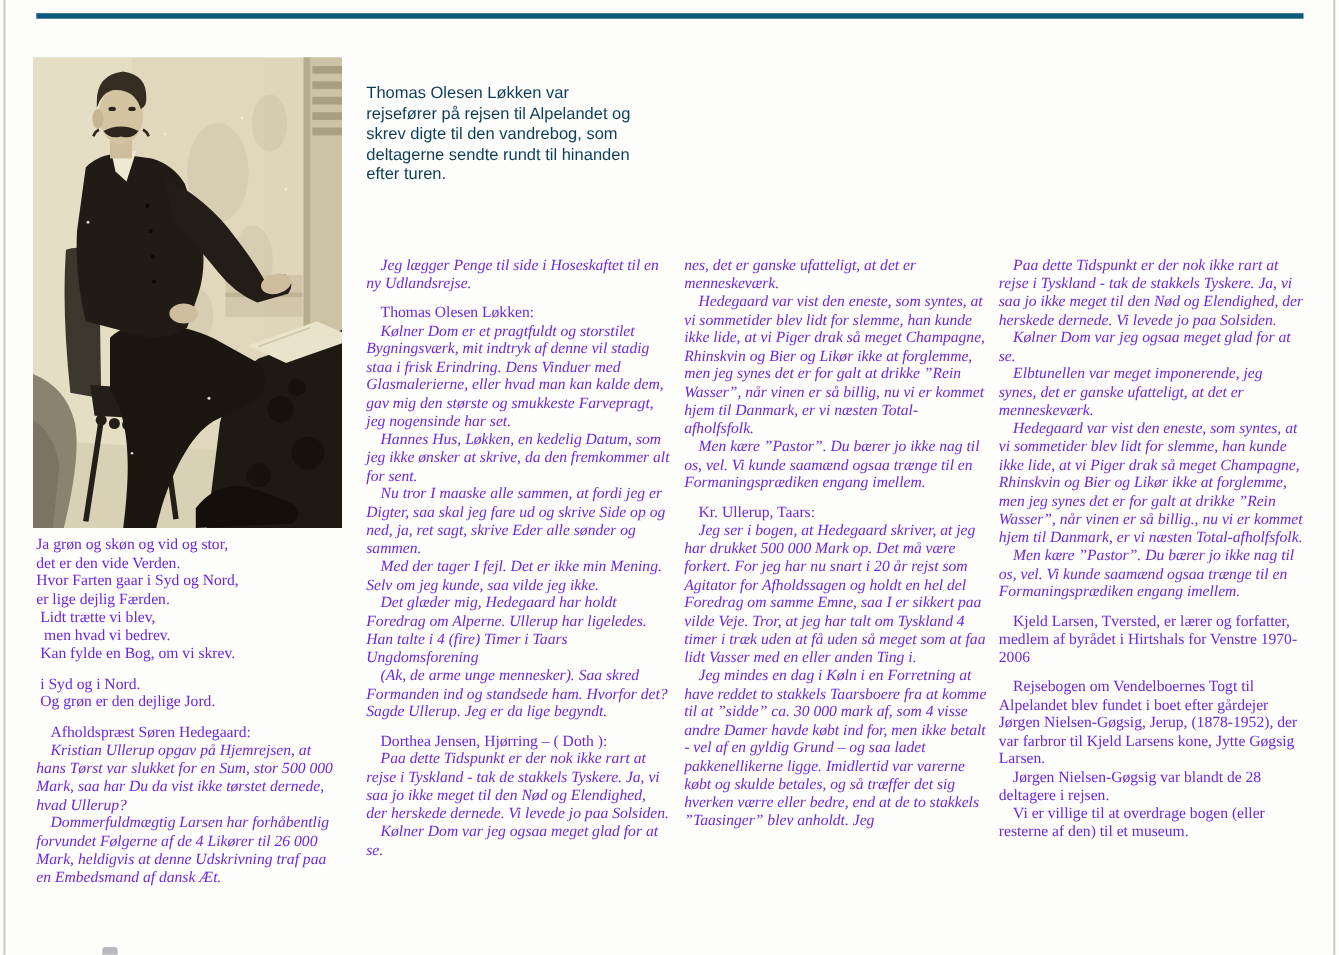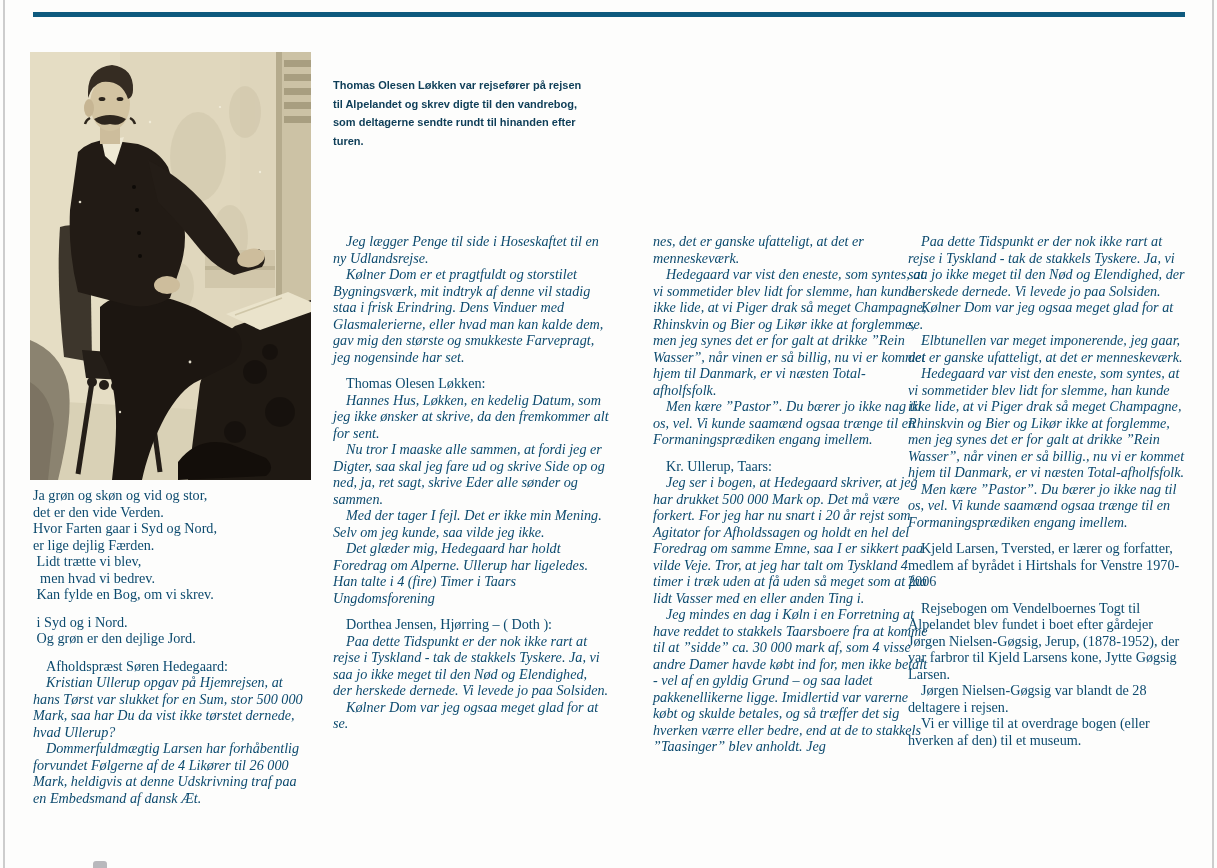--- a/index.html
+++ b/index.html
@@ -10,30 +10,30 @@
     font-family:"Liberation Serif","DejaVu Serif",serif;
   }
   .edge-border{position:absolute;top:0;bottom:0;width:2px;background:#cdcdcd;}
   #edge-left{left:3px;}
   #edge-right{left:1212px;}
   #top-rule{position:absolute;left:33px;top:12px;width:1152px;height:5px;background:#0e5a7e;}
   #photo{position:absolute;left:30px;top:52px;width:281px;height:428px;}
   #caption{
     position:absolute;left:333px;top:76px;width:252px;
     font-family:"Liberation Sans","DejaVu Sans",sans-serif;
-    font-weight:700;font-size:11px;line-height:18.5px;color:#0d3d57;
+    font-weight:400;font-size:15px;line-height:18.5px;color:#0d3d57;
   }
   .col{
     position:absolute;width:277px;
-    font-size:14.2px;line-height:16.5px;color:#0c4a6e;
+    font-size:14.2px;line-height:16.5px;color:#6d28d9;
     text-align:left;
   }
   #col1{left:33px;top:487px;width:278px;}
   #col2{left:333px;top:233px;width:276px;}
-  #col3{left:653px;top:233px;width:276px;}
+  #col3{left:622px;top:233px;width:276px;}
   #col4{left:908px;top:233px;width:277px;}
   .blk{margin:0;text-indent:13px;}
   .it{font-style:italic;}
   .ni{text-indent:0;}
   .head{margin-top:10px;}
   .gap{margin-top:10px;}
   .poem{text-indent:0;white-space:pre-wrap;margin-bottom:11px;}
   #page-artifact{
     position:absolute;left:93px;top:861px;width:14px;height:7px;
     background:#b9b9bd;border-radius:3px 3px 0 0;
@@ -157,43 +157,44 @@
   men hvad vi bedrev.
  Kan fylde en Bog, om vi skrev.</p>
     <p class="blk poem"> i Syd og i Nord.
  Og grøn er den dejlige Jord.</p>
     <p class="blk head">Afholdspræst Søren Hedegaard:</p>
     <p class="blk it">Kristian Ullerup opgav på Hjemrejsen, at hans Tørst var slukket for en Sum, stor 500 000 Mark, saa har Du da vist ikke tørstet dernede, hvad Ullerup?</p>
     <p class="blk it">Dommerfuldmægtig Larsen har forhåbentlig forvundet Følgerne af de 4 Likører til 26 000 Mark, heldigvis at denne Udskrivning traf paa en Embedsmand af dansk Æt.</p>
   </div>
 <div id="col2" class="col">
     <p class="blk it">Jeg lægger Penge til side i Hoseskaftet til en ny Udlandsrejse.</p>
+    <p class="blk head">Thomas Olesen Løkken:</p>
     <p class="blk it">Kølner Dom er et pragtfuldt og storstilet Bygningsværk, mit indtryk af denne vil stadig staa i frisk Erindring. Dens Vinduer med Glasmalerierne, eller hvad man kan kalde dem, gav mig den største og smukkeste Farvepragt, jeg nogensinde har set.</p>
-    <p class="blk head">Thomas Olesen Løkken:</p>
     <p class="blk it">Hannes Hus, Løkken, en kedelig Datum, som jeg ikke ønsker at skrive, da den fremkommer alt for sent.</p>
     <p class="blk it">Nu tror I maaske alle sammen, at fordi jeg er Digter, saa skal jeg fare ud og skrive Side op og ned, ja, ret sagt, skrive Eder alle sønder og sammen.</p>
     <p class="blk it">Med der tager I fejl. Det er ikke min Mening. Selv om jeg kunde, saa vilde jeg ikke.</p>
     <p class="blk it">Det glæder mig, Hedegaard har holdt Foredrag om Alperne. Ullerup har ligeledes. Han talte i 4 (fire) Timer i Taars Ungdomsforening</p>
+    <p class="blk it">(Ak, de arme unge mennesker). Saa skred Formanden ind og standsede ham. Hvorfor det? Sagde Ullerup. Jeg er da lige begyndt.</p>
     <p class="blk head">Dorthea Jensen, Hjørring – ( Doth ):</p>
     <p class="blk it">Paa dette Tidspunkt er der nok ikke rart at rejse i Tyskland - tak de stakkels Tyskere. Ja, vi saa jo ikke meget til den Nød og Elendighed, der herskede dernede. Vi levede jo paa Solsiden.</p>
     <p class="blk it">Kølner Dom var jeg ogsaa meget glad for at se.</p>
   </div>
 <div id="col3" class="col">
     <p class="blk it ni">nes, det er ganske ufatteligt, at det er menneskeværk.</p>
     <p class="blk it">Hedegaard var vist den eneste, som syntes, at vi sommetider blev lidt for slemme, han kunde ikke lide, at vi Piger drak så meget Champagne, Rhinskvin og Bier og Likør ikke at forglemme, men jeg synes det er for galt at drikke ”Rein Wasser”, når vinen er så billig, nu vi er kommet hjem til Danmark, er vi næsten Total-afholfsfolk.</p>
     <p class="blk it">Men kære ”Pastor”. Du bærer jo ikke nag til os, vel. Vi kunde saamænd ogsaa trænge til en Formaningsprædiken engang imellem.</p>
     <p class="blk head">Kr. Ullerup, Taars:</p>
     <p class="blk it">Jeg ser i bogen, at Hedegaard skriver, at jeg har drukket 500 000 Mark op. Det må være forkert. For jeg har nu snart i 20 år rejst som Agitator for Afholdssagen og holdt en hel del Foredrag om samme Emne, saa I er sikkert paa vilde Veje. Tror, at jeg har talt om Tyskland 4 timer i træk uden at få uden så meget som at faa lidt Vasser med en eller anden Ting i.</p>
     <p class="blk it">Jeg mindes en dag i Køln i en Forretning at have reddet to stakkels Taarsboere fra at komme til at ”sidde” ca. 30 000 mark af, som 4 visse andre Damer havde købt ind for, men ikke betalt - vel af en gyldig Grund – og saa ladet pakkenellikerne ligge. Imidlertid var varerne købt og skulde betales, og så træffer det sig hverken værre eller bedre, end at de to stakkels ”Taasinger” blev anholdt. Jeg</p>
   </div>
 <div id="col4" class="col">
     <p class="blk it">Paa dette Tidspunkt er der nok ikke rart at rejse i Tyskland - tak de stakkels Tyskere. Ja, vi saa jo ikke meget til den Nød og Elendighed, der herskede dernede. Vi levede jo paa Solsiden.</p>
     <p class="blk it">Kølner Dom var jeg ogsaa meget glad for at se.</p>
-    <p class="blk it">Elbtunellen var meget imponerende, jeg gaar, det er ganske ufatteligt, at det er menneskeværk.</p>
+    <p class="blk it">Elbtunellen var meget imponerende, jeg synes, det er ganske ufatteligt, at det er menneskeværk.</p>
     <p class="blk it">Hedegaard var vist den eneste, som syntes, at vi sommetider blev lidt for slemme, han kunde ikke lide, at vi Piger drak så meget Champagne, Rhinskvin og Bier og Likør ikke at forglemme, men jeg synes det er for galt at drikke ”Rein Wasser”, når vinen er så billig., nu vi er kommet hjem til Danmark, er vi næsten Total-afholfsfolk.</p>
     <p class="blk it">Men kære ”Pastor”. Du bærer jo ikke nag til os, vel. Vi kunde saamænd ogsaa trænge til en Formaningsprædiken engang imellem.</p>
     <p class="blk gap">Kjeld Larsen, Tversted, er lærer og forfatter, medlem af byrådet i Hirtshals for Venstre 1970-2006</p>
     <p class="blk gap">Rejsebogen om Vendelboernes Togt til Alpelandet blev fundet i boet efter gårdejer Jørgen Nielsen-Gøgsig, Jerup, (1878-1952), der var farbror til Kjeld Larsens kone, Jytte Gøgsig Larsen.</p>
     <p class="blk">Jørgen Nielsen-Gøgsig var blandt de 28 deltagere i rejsen.</p>
-    <p class="blk">Vi er villige til at overdrage bogen (eller hverken af den) til et museum.</p>
+    <p class="blk">Vi er villige til at overdrage bogen (eller resterne af den) til et museum.</p>
   </div>
 
 <div id="page-artifact"></div>
 
 </body></html>

